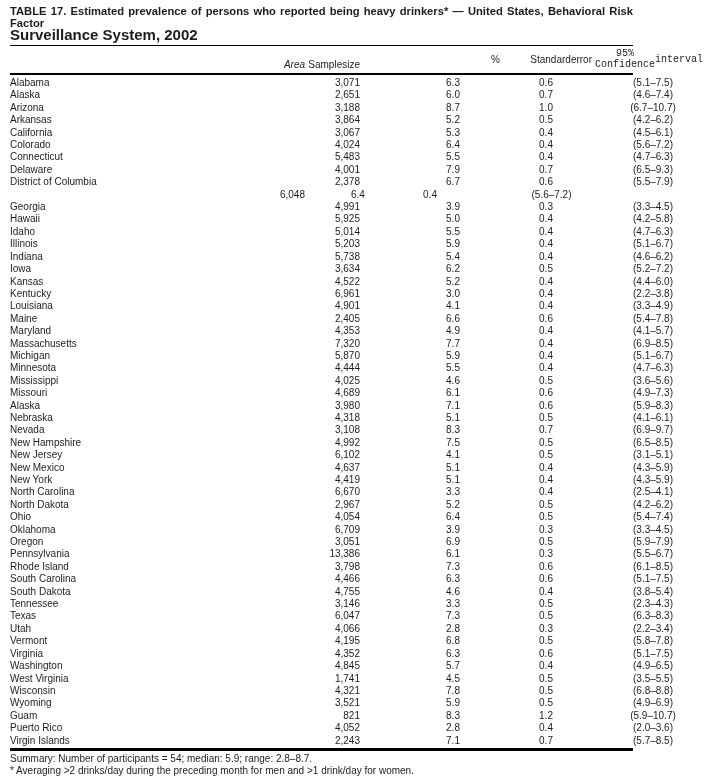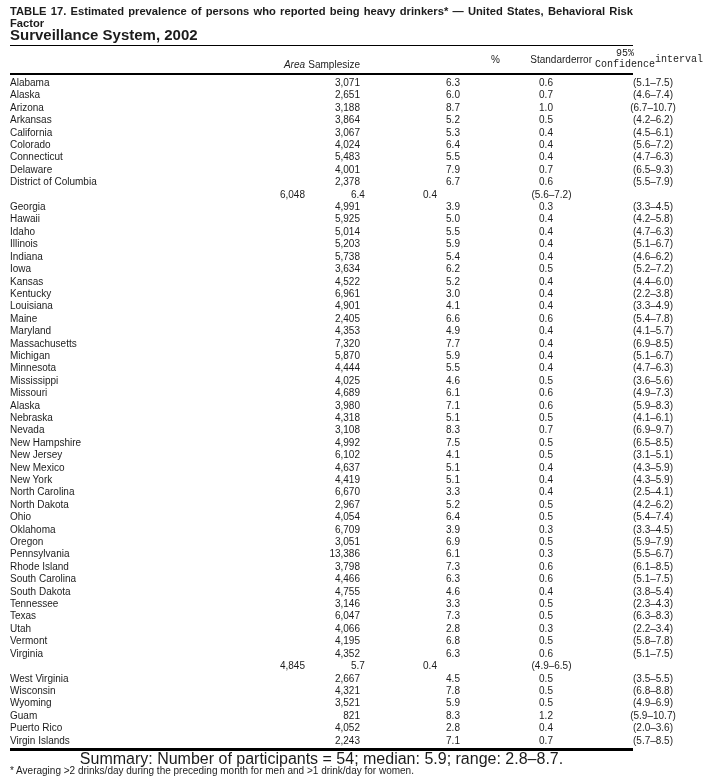--- a/index.html
+++ b/index.html
@@ -74,23 +74,22 @@
     white-space: nowrap;
   }
   .bottom-rule {
     border: 0;
     border-top: 3px solid #000;
     margin: 1px 0 0 0;
   }
   
   .summary {
     margin-top: 2px;
-    font-size: 16px;
+    font-size: 10px;
     line-height: 12px;
-    text-align: center;
   }
   .footnote {
     font-size: 10px;
     line-height: 12px;
   }
 </style>
 </head>
 <body>
 
 <div class="page">
@@ -446,28 +445,29 @@
         <div class="c-ci">(5.8–7.8)</div>
       </div>
       <div class="grid row">
         <div class="c-area">Virginia</div>
         <div class="c-sample">4,352</div>
         <div class="c-pct">6.3</div>
         <div class="c-se">0.6</div>
         <div class="c-ci">(5.1–7.5)</div>
       </div>
       <div class="grid row">
+        <div class="c-area">Washington</div>
         <div class="c-sample">4,845</div>
         <div class="c-pct">5.7</div>
         <div class="c-se">0.4</div>
         <div class="c-ci">(4.9–6.5)</div>
       </div>
       <div class="grid row">
         <div class="c-area">West Virginia</div>
-        <div class="c-sample">2,667</div>
+        <div class="c-sample">1,741</div>
         <div class="c-pct">4.5</div>
         <div class="c-se">0.5</div>
         <div class="c-ci">(3.5–5.5)</div>
       </div>
       <div class="grid row">
         <div class="c-area">Wisconsin</div>
         <div class="c-sample">4,321</div>
         <div class="c-pct">7.8</div>
         <div class="c-se">0.5</div>
         <div class="c-ci">(6.8–8.8)</div>

